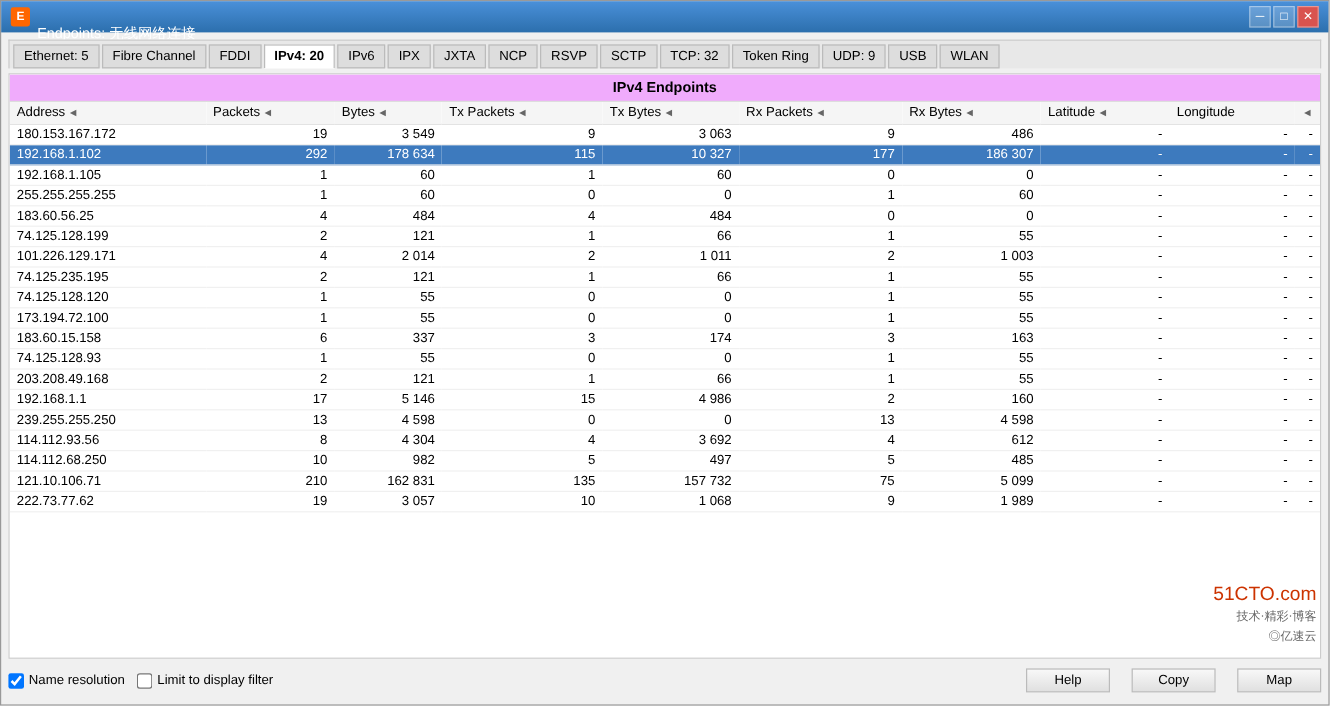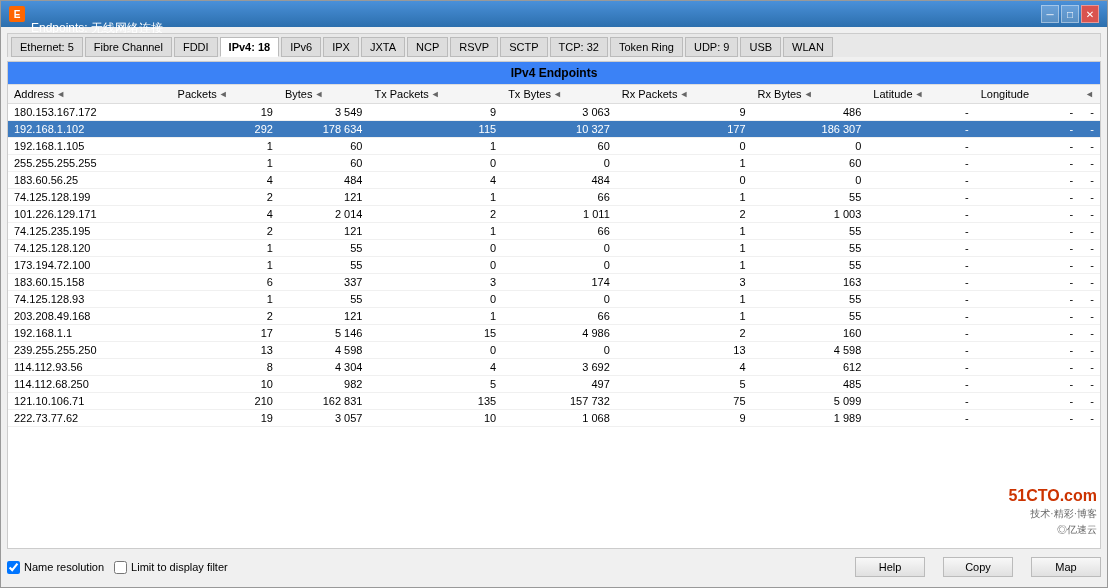--- a/index.html
+++ b/index.html
@@ -104,21 +104,21 @@
       overflow: hidden;
       display: flex;
       flex-direction: column;
     }
     .table-title {
       text-align: center;
       font-size: 12px;
       font-weight: bold;
       padding: 4px;
       border-bottom: 1px solid #ddd;
-      background: #3b82f6;
+      background: #f0abfc;
     }
     .table-scroll {
       overflow-y: auto;
       overflow-x: hidden;
       flex: 1;
     }
     table {
       width: 100%;
       border-collapse: collapse;
       font-size: 11px;
@@ -186,21 +186,21 @@
       right: 10px;
       font-size: 10px;
       color: #999;
       display: flex;
       flex-direction: column;
       align-items: flex-end;
       gap: 2px;
     }
     .watermark-logo {
       font-size: 16px;
-      font-weight: bold;
+      font-weight: normal;
       color: #cc3300;
       text-align: center;
     }
     .watermark-sub {
       font-size: 10px;
       color: #666;
       font-family: Liberation Serif, serif;
     }
     .num-col {
       text-align: right;
@@ -220,21 +220,21 @@
       <div class="title-btn">□</div>
       <div class="title-btn close">✕</div>
     </div>
   </div>
 
   <div class="content-area">
     <div class="tab-bar" id="tab-bar">
         <div class="tab">Ethernet: 5</div>
         <div class="tab">Fibre Channel</div>
         <div class="tab">FDDI</div>
-        <div class="tab active">IPv4: 18</div>
+        <div class="tab active">IPv4: 20</div>
         <div class="tab">IPv6</div>
         <div class="tab">IPX</div>
         <div class="tab">JXTA</div>
         <div class="tab">NCP</div>
         <div class="tab">RSVP</div>
         <div class="tab">SCTP</div>
         <div class="tab">TCP: 32</div>
         <div class="tab">Token Ring</div>
         <div class="tab">UDP: 9</div>
         <div class="tab">USB</div>

